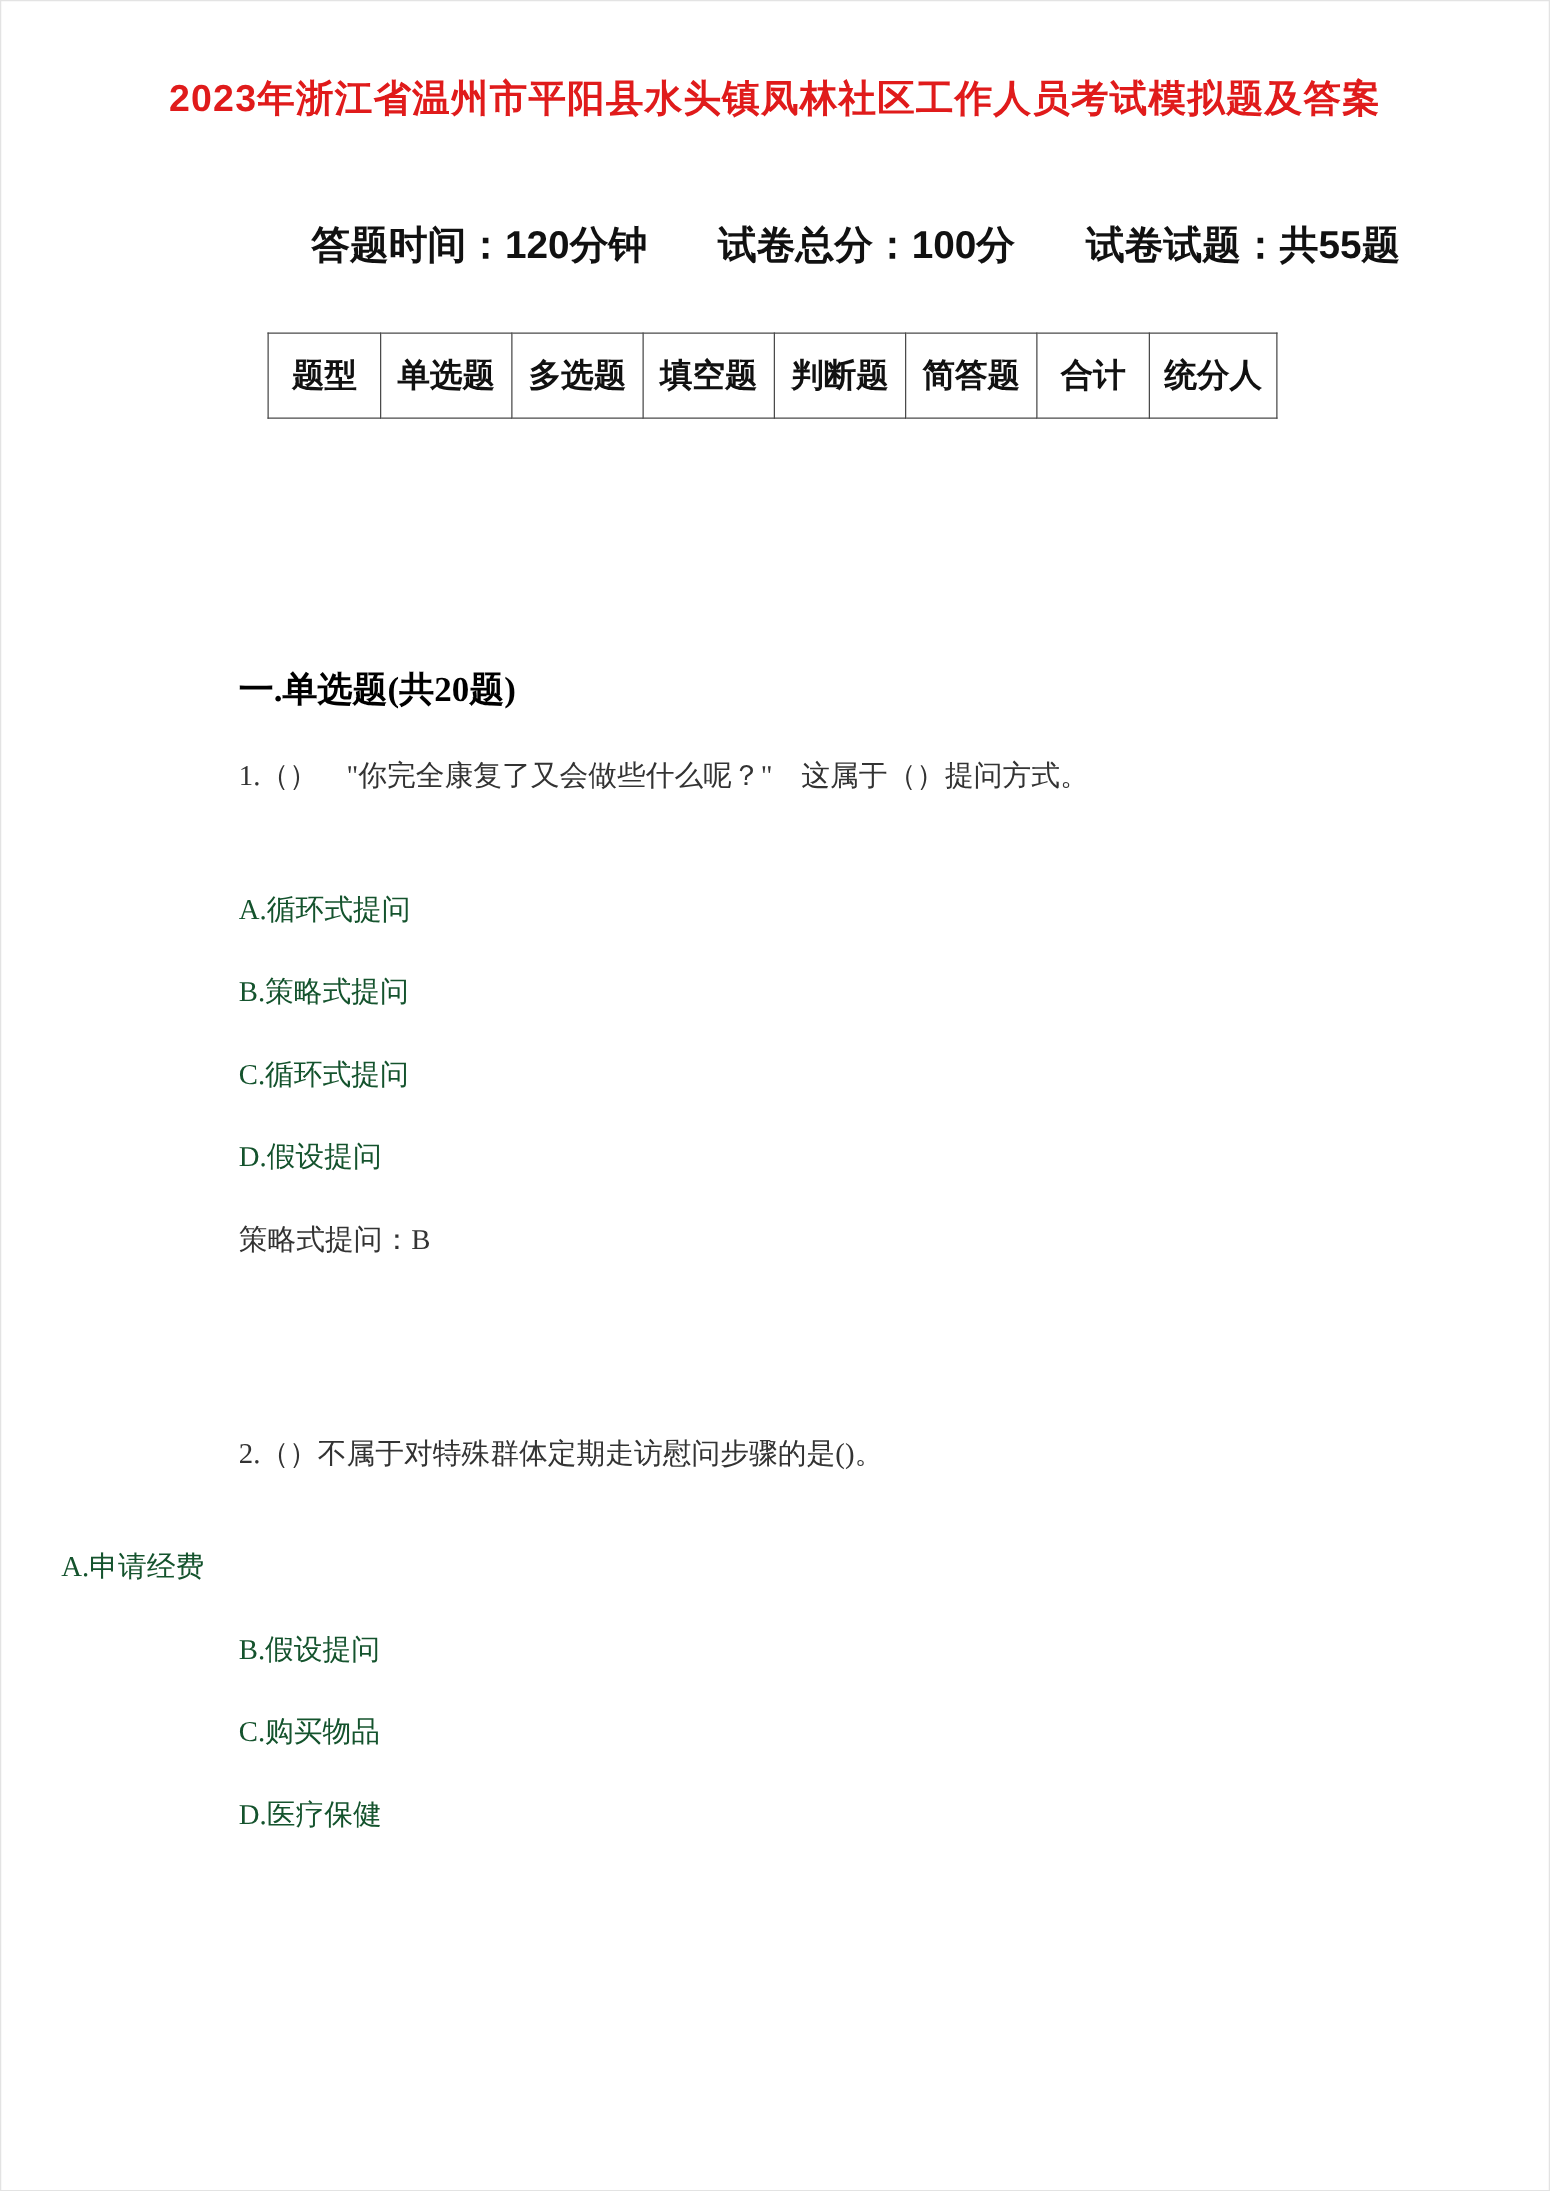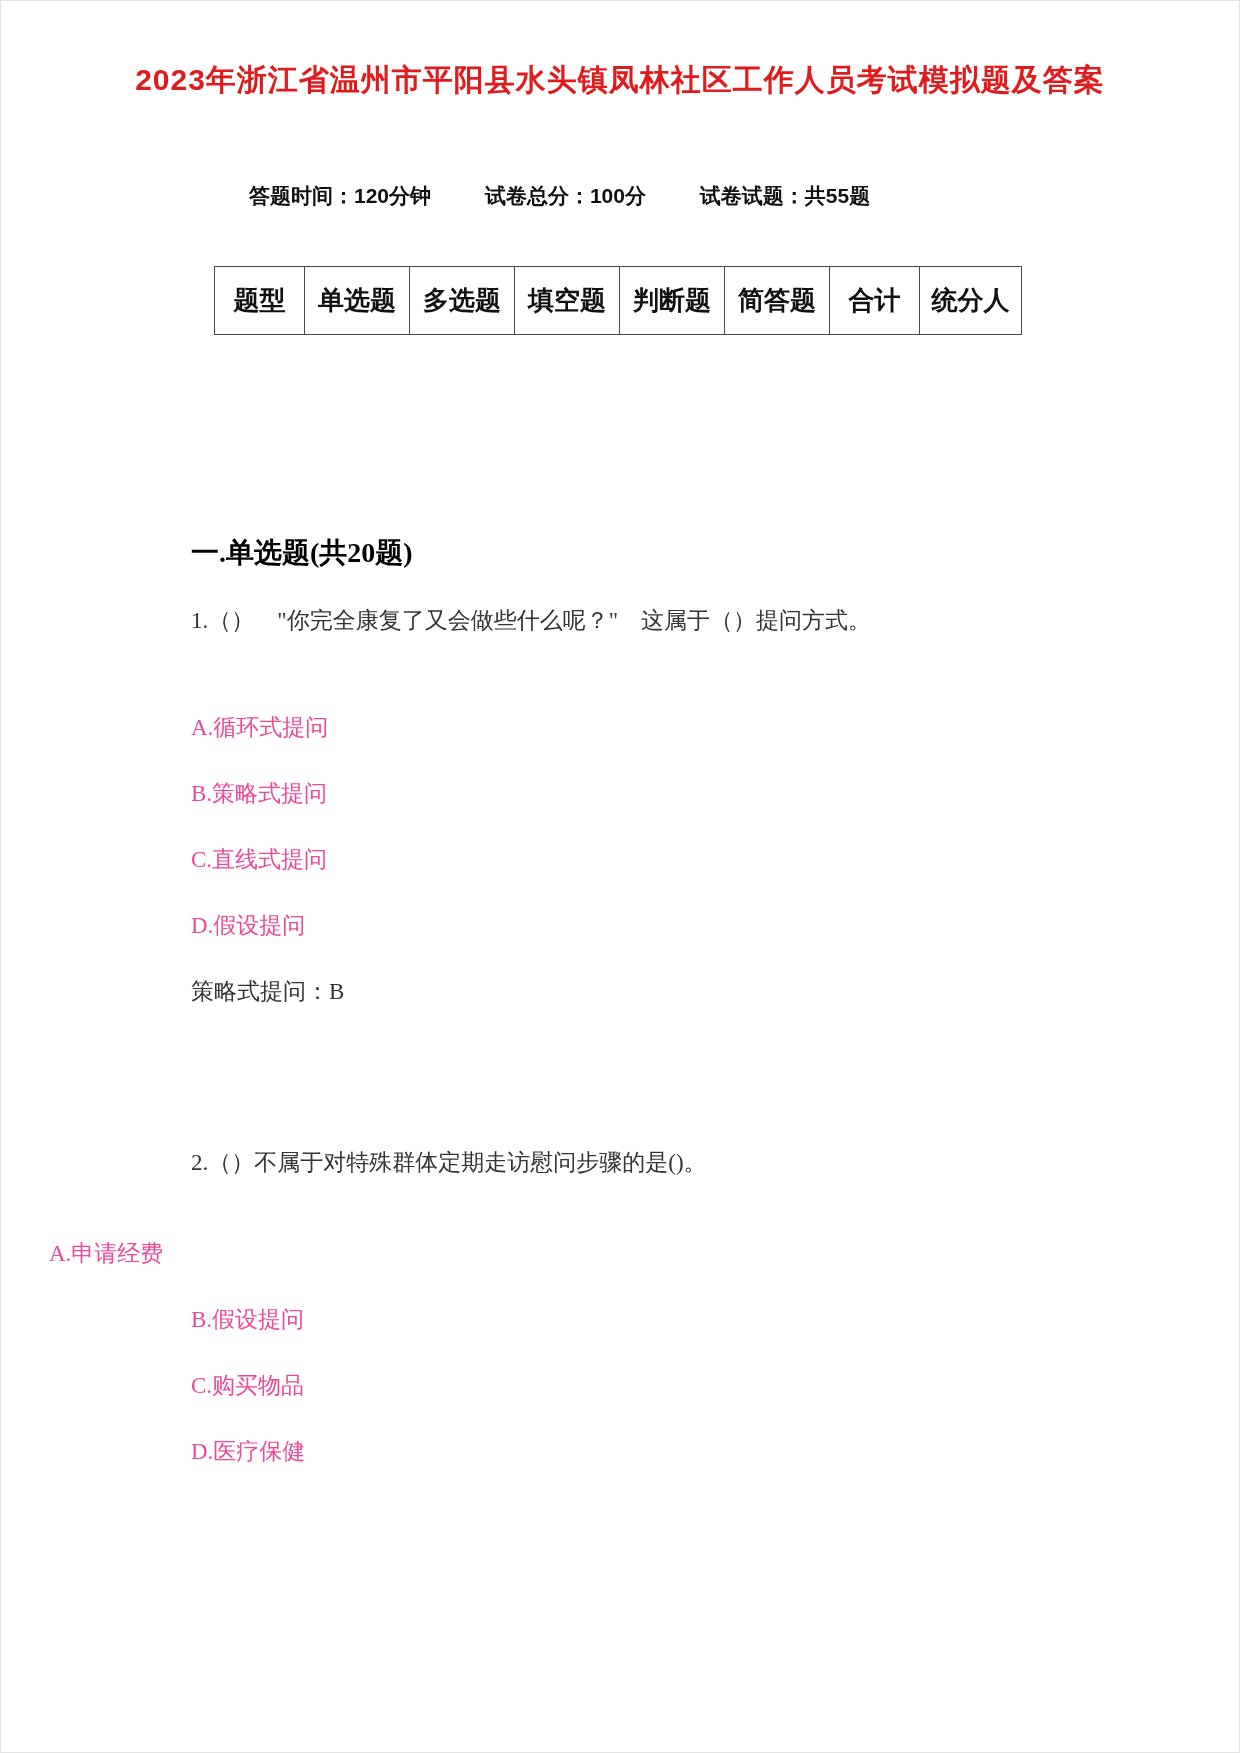--- a/index.html
+++ b/index.html
@@ -21,21 +21,21 @@
     font-size: 30px;
     line-height: 38px;
     color: #e01b1b;
     letter-spacing: 1px;
   }
   .meta-line {
     margin-top: 80px;
     padding-left: 248px;
     font-family: "Liberation Sans", sans-serif;
     font-weight: bold;
-    font-size: 21px;
+    font-size: 31px;
     line-height: 34px;
     color: #111111;
   }
   .meta-line span { margin-right: 48px; }
   .score-table {
     margin-top: 53px;
     margin-left: 213px;
     border-collapse: collapse;
     table-layout: fixed;
     font-family: "Liberation Sans", sans-serif;
@@ -72,21 +72,21 @@
     line-height: 30px;
     color: #333333;
   }
   .q1-text { margin-top: 36px; }
   .q2-text { margin-top: 142px; }
   .option {
     margin-left: 190px;
     font-family: "Liberation Serif", serif;
     font-size: 23px;
     line-height: 28px;
-    color: #ec4899;
+    color: #14532d;
     margin-top: 38px;
   }
   .option.gap-lg  { margin-top: 78px; }
   .option.gap-md  { margin-top: 62px; margin-left: 48px; }
   .answer {
     margin-left: 190px;
     margin-top: 38px;
     font-family: "Liberation Serif", serif;
     font-size: 23px;
     line-height: 28px;
@@ -120,21 +120,21 @@
     </tr>
   </tbody>
     </table>
 
   <h2 class="section-title">一.单选题(共20题)</h2>
 
   <div class="question">
     <p class="q-text q1-text">1.（）　"你完全康复了又会做些什么呢？"　这属于（）提问方式。</p>
     <p class="option gap-lg">A.循环式提问</p>
     <p class="option">B.策略式提问</p>
-    <p class="option">C.直线式提问</p>
+    <p class="option">C.循环式提问</p>
     <p class="option">D.假设提问</p>
     <p class="answer">策略式提问：B</p>
   </div>
 
   <div class="question">
     <p class="q-text q2-text">2.（）不属于对特殊群体定期走访慰问步骤的是()。</p>
     <p class="option gap-md">A.申请经费</p>
     <p class="option">B.假设提问</p>
     <p class="option">C.购买物品</p>
     <p class="option">D.医疗保健</p>

